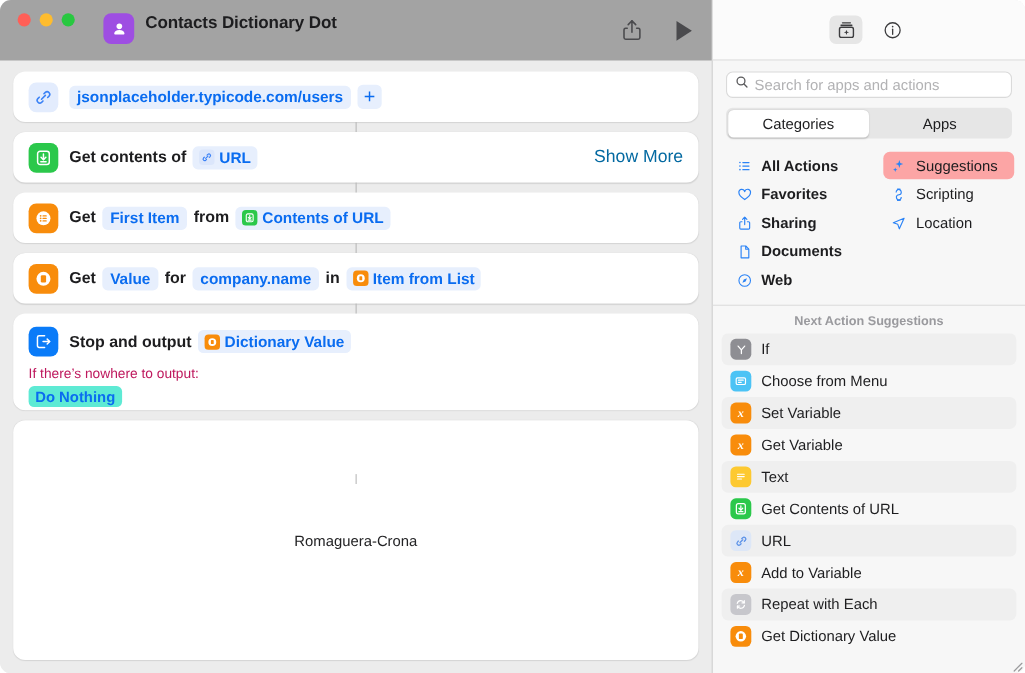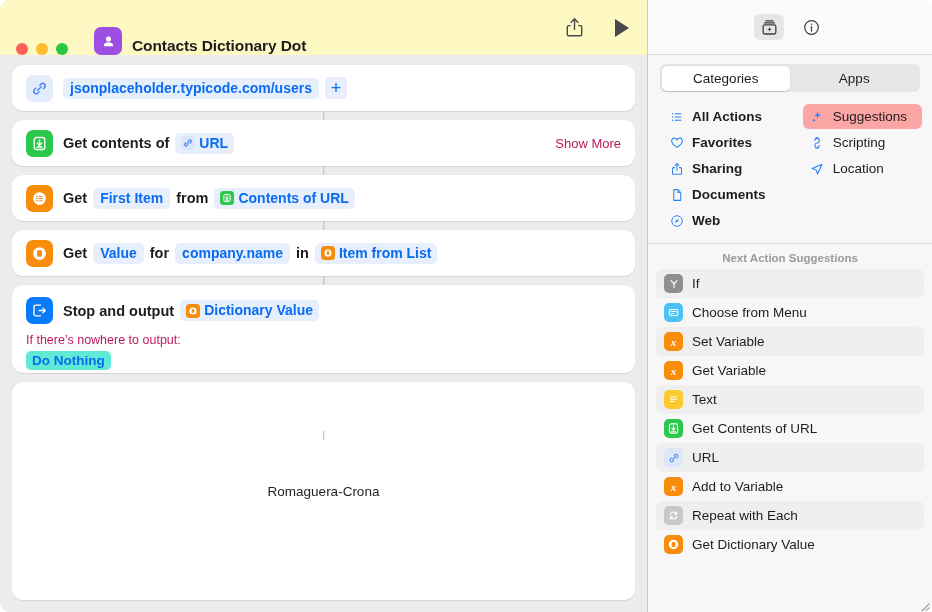--- a/index.html
+++ b/index.html
@@ -21,23 +21,23 @@
 
   
   .editor {
     width: 648px; height: 612px;
     display: flex; flex-direction: column;
     background: #ececec;
     border-right: 1px solid #c9c9c9;
   }
   .titlebar {
     height: 55px; flex: 0 0 55px;
-    background: #fef9c3;
-    display: flex; align-items: flex-end;
-    padding: 0 16px;
+    background: #a3a3a3;
+    display: flex; align-items: flex-start;
+    padding: 12px 16px;
     position: relative;
   }
   .traffic { display: flex; gap: 8px; align-items: center; }
   .dot { width: 12px; height: 12px; border-radius: 50%; display: block; }
   .dot.red { background: #ff5f57; }
   .dot.yellow { background: #febc2e; }
   .dot.green { background: #28c840; }
 
   .app-badge {
     width: 28px; height: 28px; border-radius: 7px;
@@ -110,21 +110,21 @@
   .mini.softblue { background: #dbe6fb; }
   .plus-btn {
     display: inline-flex; align-items: center; justify-content: center;
     background: #e7effd; color: #0a6cf0;
     width: 22px; height: 22px; border-radius: 5px;
     font-size: 18px; font-weight: normal; line-height: 1;
     margin-left: 6px;
   }
   .show-more {
     margin-left: auto;
-    font-size: 13px; color: #be185d;
+    font-size: 16px; color: #0369a1;
   }
   .gap { display: inline-block; width: 6px; }
 
   .card.tall { height: 88px; padding: 12px 14px 0 14px; }
   .tall-line1 { display: flex; align-items: center; }
   .sub-label { font-size: 12.5px; color: #be185d; font-weight: normal; margin-top: 9px; }
   .do-nothing {
     display: inline-block; margin-top: 4px;
     background: #5eead4; color: #0a6cf0;
     font-size: 13.5px; font-weight: bold;
@@ -404,20 +404,31 @@
       </div>
       <div class="lib-tb-btn">
         <svg width="19" height="19" viewBox="0 0 24 24" fill="none" stroke="#3c3c3e" stroke-width="1.5" stroke-linecap="round">
           <circle cx="12" cy="12" r="8.6"></circle>
           <circle cx="12" cy="7.9" r="0.95" fill="#3c3c3e" stroke="none"></circle>
           <path d="M12 10.8 V16.6"></path>
         </svg>
       </div>
     </div>
 
+    <div class="lib-search-wrap">
+      <div class="searchbox">
+        <span>
+          <svg width="13" height="13" viewBox="0 0 24 24" fill="none" stroke="#5a5a5c" stroke-width="2.2" stroke-linecap="round">
+            <circle cx="10.4" cy="10.4" r="6.6"></circle>
+            <path d="M15.4 15.4 L20.4 20.4"></path>
+          </svg>
+        </span>
+        <span class="search-ph">Search for apps and actions</span>
+      </div>
+    </div>
 
     <div class="segmented">
       <div class="seg on">Categories</div>
       <div class="seg">Apps</div>
     </div>
 
     <div class="cats">
       <div class="catcol left">
         <div class="cat">
           <span class="ci">

